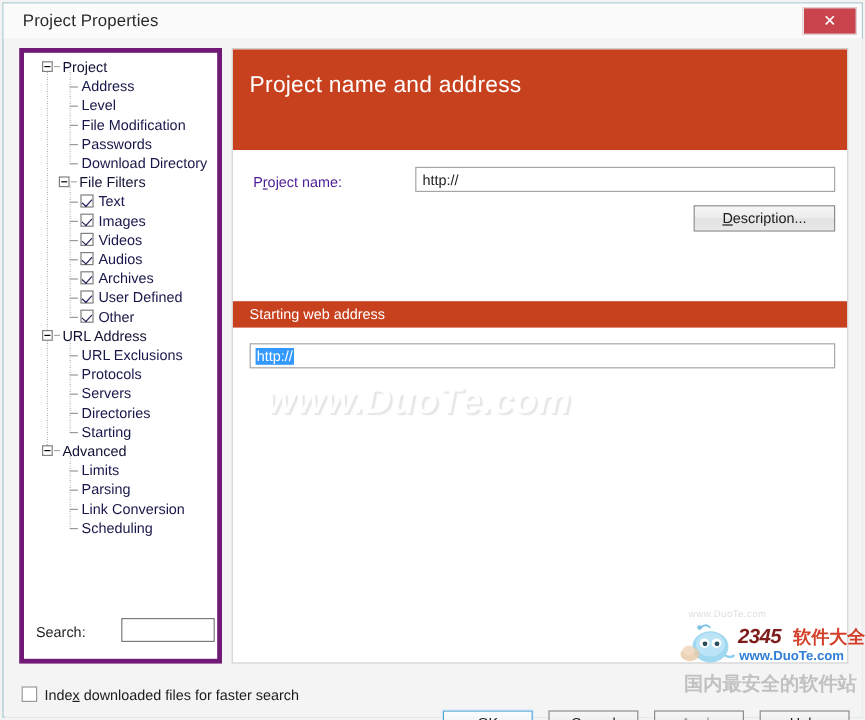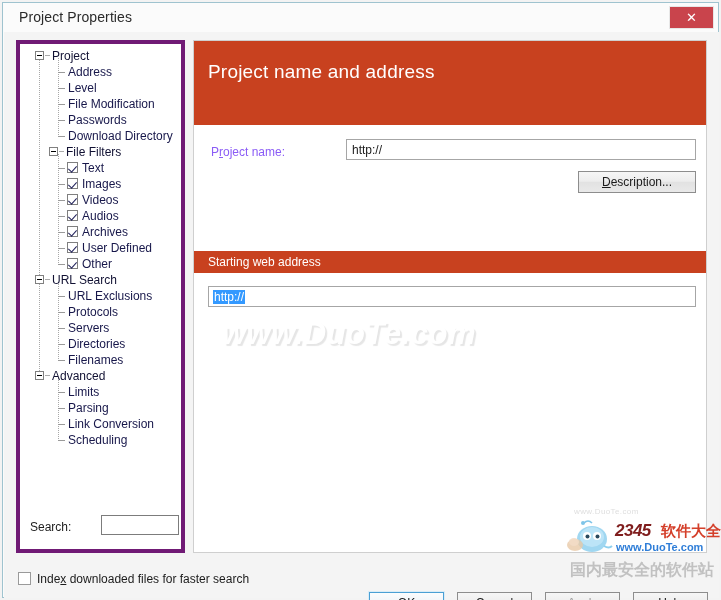--- a/index.html
+++ b/index.html
@@ -272,21 +272,21 @@
     position: absolute;
     left: 14px;
     top: 4px;
   }
   #sec-name { top: 62px; background: transparent; margin-top: 48px; }
   #sec-addr { top: 210px; }
 
   .form-label {
     position: absolute;
     font-size: 12px;
-    color: #8b5cf6;
+    color: #4c1d95;
     white-space: nowrap;
   }
   .txtinput {
     position: absolute;
     border: 1px solid #a6a6a6;
     background: #ffffff;
     box-sizing: border-box;
     font-family: "Liberation Sans", sans-serif;
     font-size: 12px;
     color: #1b1b1b;
@@ -550,41 +550,41 @@
                 <span class="lbl">User Defined</span>
               </div>
               <div class="tnode checkbox" style="position: absolute; left: 0px; top: 208px; width: 100%;">
                 <div class="tick"></div>
                 <div class="cbox checked"></div>
                 <span class="lbl">Other</span>
               </div>
               <div class="tnode root" style="position: absolute; left: 0px; top: 224px; width: 100%;">
                 <div class="expander"></div>
                 <div class="stub"></div>
-                <span class="lbl">URL Search</span>
+                <span class="lbl">URL Address</span>
               </div>
               <div class="tnode child" style="position: absolute; left: 0px; top: 240px; width: 100%;">
                 <div class="tick"></div>
                 <span class="lbl">URL Exclusions</span>
               </div>
               <div class="tnode child" style="position: absolute; left: 0px; top: 256px; width: 100%;">
                 <div class="tick"></div>
                 <span class="lbl">Protocols</span>
               </div>
               <div class="tnode child" style="position: absolute; left: 0px; top: 272px; width: 100%;">
                 <div class="tick"></div>
                 <span class="lbl">Servers</span>
               </div>
               <div class="tnode child" style="position: absolute; left: 0px; top: 288px; width: 100%;">
                 <div class="tick"></div>
                 <span class="lbl">Directories</span>
               </div>
               <div class="tnode child" style="position: absolute; left: 0px; top: 304px; width: 100%;">
                 <div class="tick"></div>
-                <span class="lbl">Filenames</span>
+                <span class="lbl">Starting</span>
               </div>
               <div class="tnode root" style="position: absolute; left: 0px; top: 320px; width: 100%;">
                 <div class="expander"></div>
                 <div class="stub"></div>
                 <span class="lbl">Advanced</span>
               </div>
               <div class="tnode child" style="position: absolute; left: 0px; top: 336px; width: 100%;">
                 <div class="tick"></div>
                 <span class="lbl">Limits</span>
               </div>

